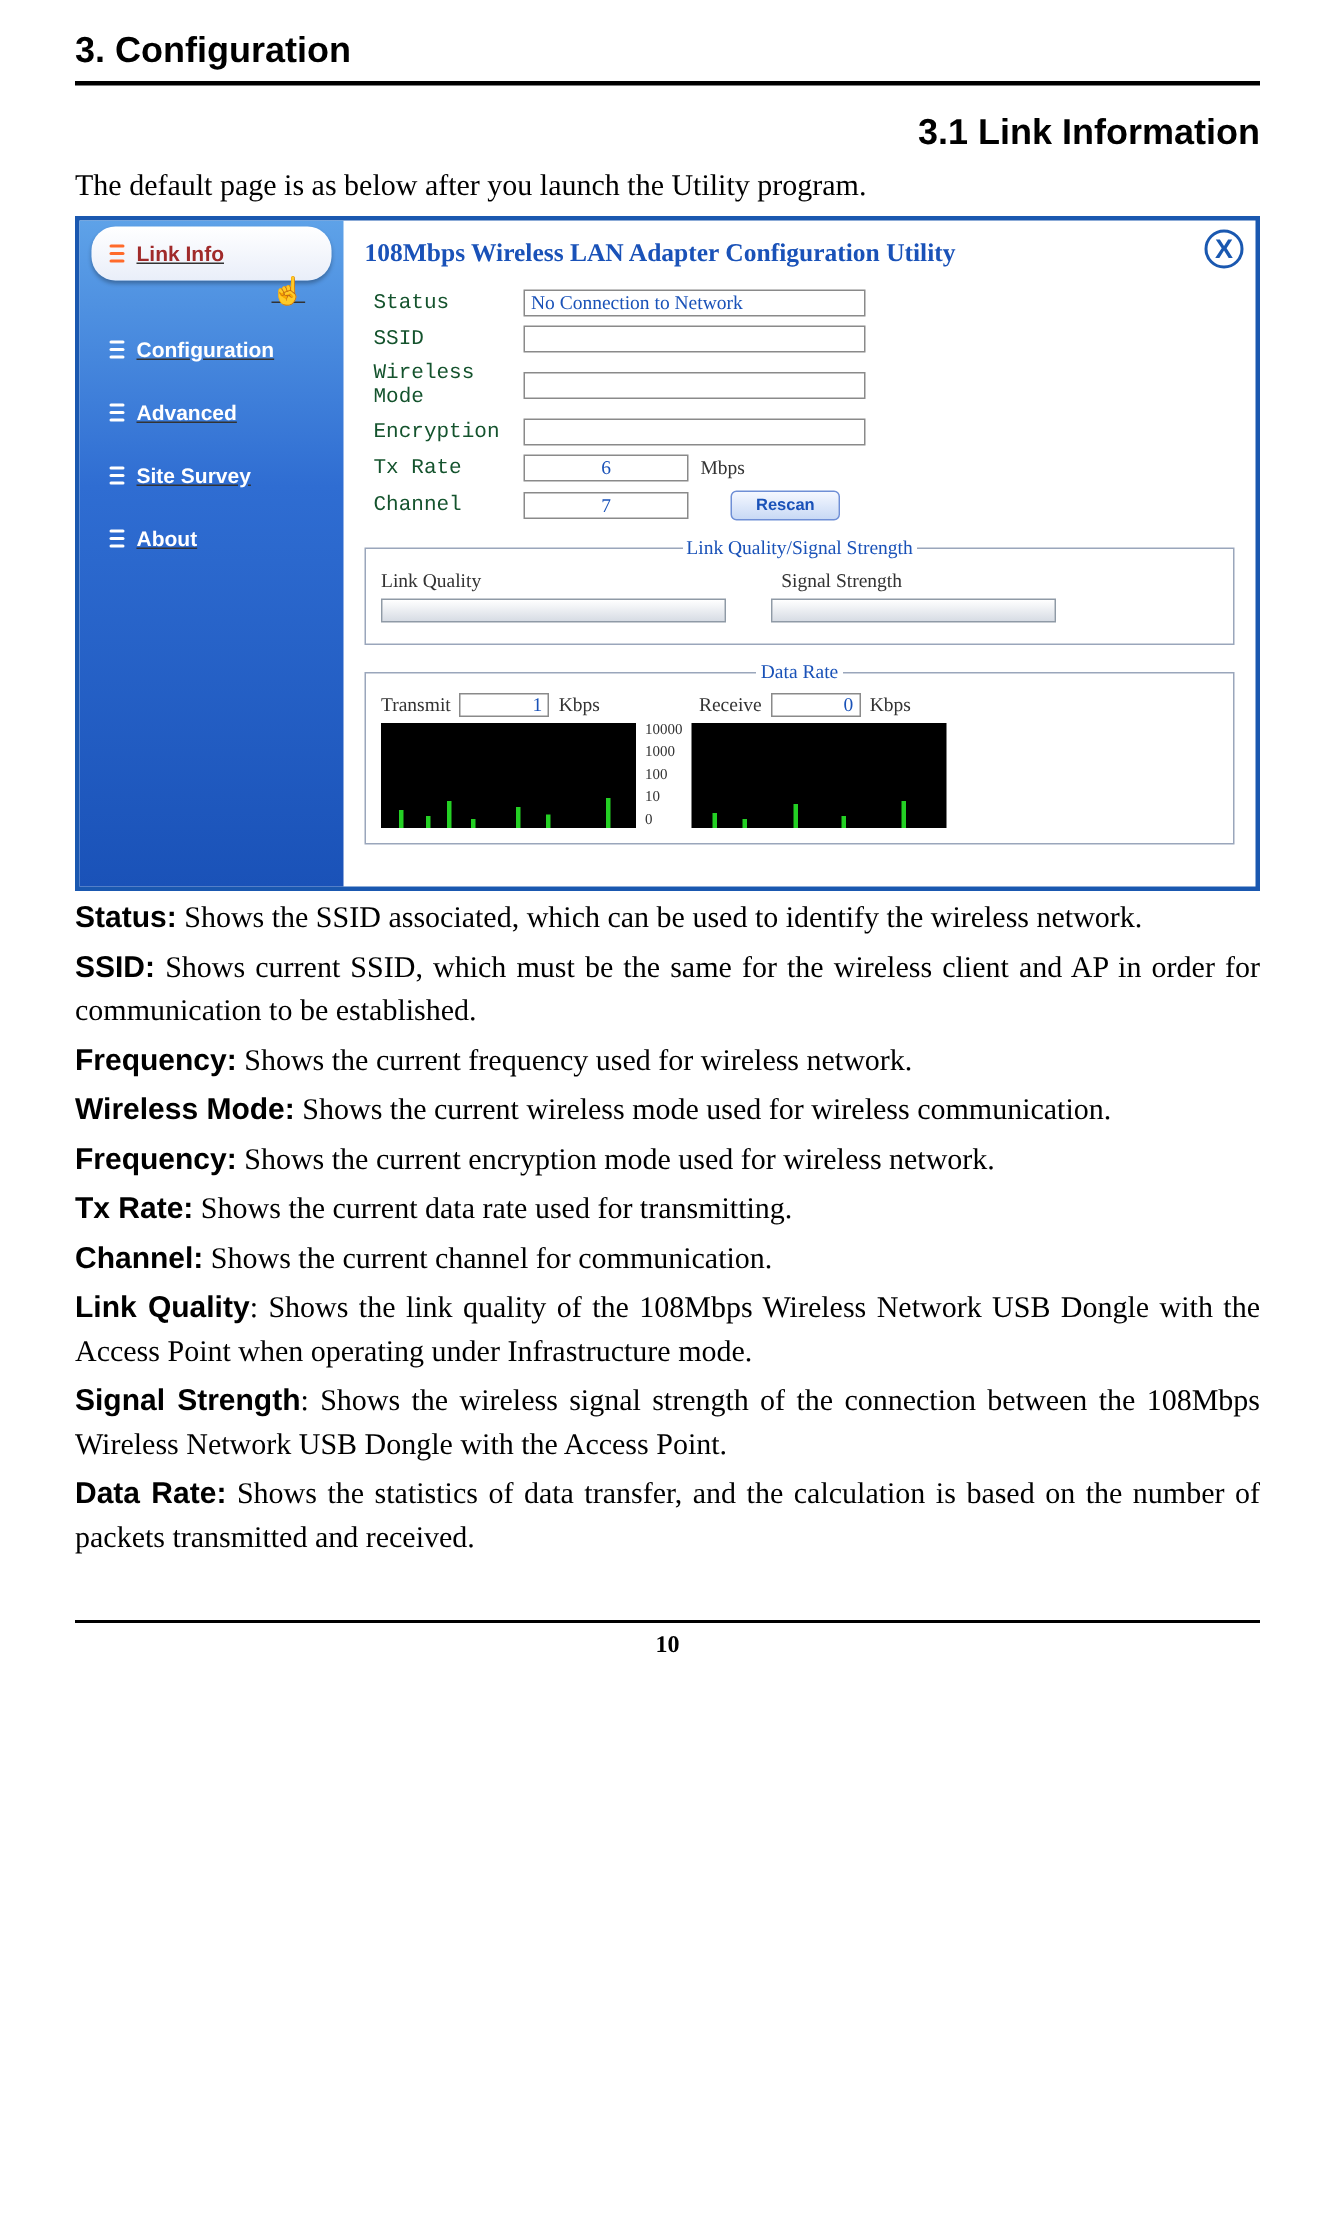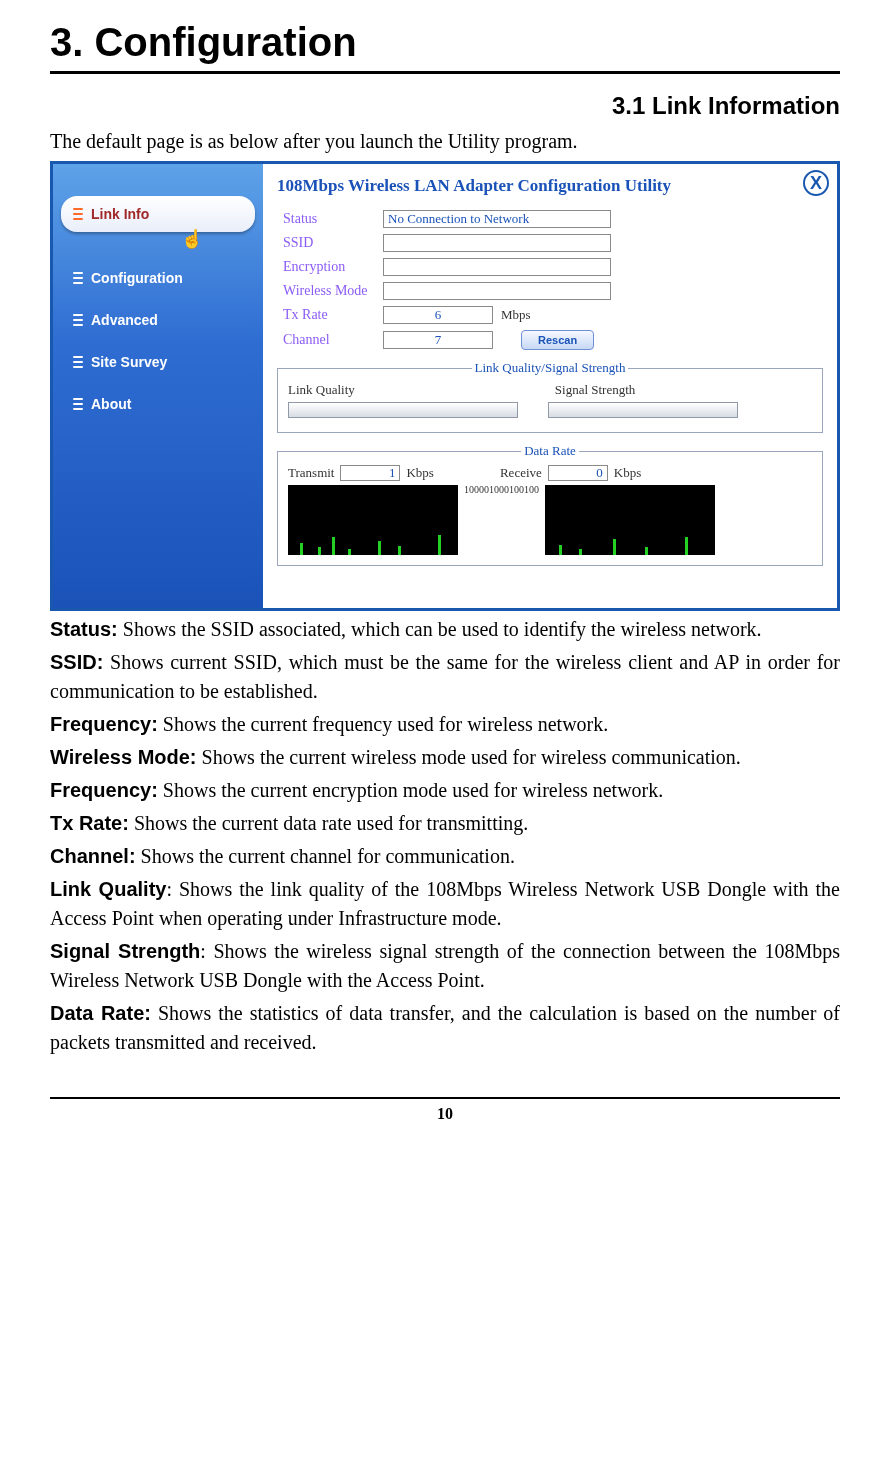--- a/index.html
+++ b/index.html
@@ -6,21 +6,21 @@
   body {
     font-family: "Times New Roman", serif;
     background: #fff;
     color: #000;
     width: 890px;
     margin: 0 auto;
     padding: 20px 50px 10px 50px;
   }
   .h-main {
     font-family: Arial, sans-serif;
-    font-size: 40px;
+    font-size: 24px;
     font-weight: bold;
     margin-bottom: 6px;
   }
   .rule-thick { border-top: 3px solid #000; margin-bottom: 14px; }
   .h-sub {
     font-family: Arial, sans-serif;
     font-size: 24px;
     font-weight: bold;
     margin: 18px 0 10px 0;
     text-align: right;
@@ -31,23 +31,24 @@
   .util-window {
     border: 3px solid #1a58b0;
     display: flex;
     height: 450px;
     background: #fff;
     font-family: "Trebuchet MS", Tahoma, sans-serif;
     font-size: 13px;
     color: #333;
   }
   .sidebar {
-    width: 210px;
+    width: 176px;
     background: linear-gradient(180deg,#5ea2e8 0%, #2f6dd2 40%, #1a52b8 100%);
-    padding: 32px 8px;
+    padding: 4px 8px;
+    text-decoration: underline;
   }
   .tab {
     display: flex;
     align-items: center;
     gap: 8px;
     color: #fff;
     font-weight: bold;
     padding: 10px 12px;
     margin-bottom: 6px;
     cursor: pointer;
@@ -79,21 +80,21 @@
   .close-x {
     position:absolute; right:8px; top:6px;
     width:26px;height:26px;border:2px solid #1a58b0;border-radius:50%;
     display:flex;align-items:center;justify-content:center;
     color:#1a58b0;font-weight:bold;font-size:18px;background:#fff;
     cursor:pointer;
   }
   .wtitle { font-family:"Times New Roman",serif; font-size:17px; font-weight:bold; color:#1a52b8; margin:4px 0 14px 4px;}
   .form-rows { padding-left:10px; }
   .frow { display:flex; align-items:center; margin-bottom:6px; }
-  .flabel { width:100px; font-family:Liberation Serif, serif; font-size:14px; color:#8b5cf6;}
+  .flabel { width:100px; font-family:Liberation Mono, monospace; font-size:14px; color:#14532d;}
   .fbox {
     border:1px solid #8a8a8a; height:18px; padding:0 4px;
     font-family:"Times New Roman",serif; font-size:13px; color:#1a52b8;
     display:flex;align-items:center;background:#fff;
   }
   .fbox.wide{width:228px;}
   .fbox.mid{width:110px;text-align:center;justify-content:center;}
   .unit{margin-left:8px;font-size:13px;font-family:"Times New Roman",serif;}
   .btn {
     background:linear-gradient(#f5f8ff,#c8d9f5);
@@ -111,21 +112,21 @@
   .bar{height:16px;border:1px solid #8f9aa6;background:linear-gradient(#fff,#d7dce4);}
   .bar.w1{width:230px;}
   .bar.w2{width:190px;}
 
   .dr-row{display:flex;align-items:center;gap:6px;margin-bottom:4px;}
   .dr-row .sm{border:1px solid #8a8a8a;width:60px;height:16px;display:flex;align-items:center;justify-content:flex-end;padding-right:4px;color:#1a52b8;background:#fff;font-size:13px;}
   .graphs{display:flex;align-items:flex-start;gap:6px;}
   .graph{width:170px;height:70px;background:#000;position:relative;overflow:hidden;}
   .spikes{position:absolute;bottom:0;left:0;width:100%;height:100%;}
   .spike{position:absolute;bottom:0;width:3px;background:#24d024;}
-  .gscale{display:flex;flex-direction:row;justify-content:space-between;height:70px;font-size:10px;color:#333;line-height:1;}
+  .gscale{display:flex;flex-direction:column;justify-content:space-between;height:70px;font-size:10px;color:#333;line-height:1;}
 
   
   .para{font-size:20px;line-height:1.45;margin-top:4px;text-align:justify;}
   .para b{font-family:Arial,sans-serif;}
 
   .footer-rule{border-top:2px solid #000;margin-top:40px;}
   .page-num{text-align:center;font-family:"Times New Roman",serif;font-weight:bold;font-size:16px;padding-top:6px;}
 </style>
 </head>
 <body>
@@ -187,25 +188,25 @@
     <div class="form-rows">
       <div class="frow">
         <div class="flabel">Status</div>
         <div class="fbox wide">No Connection to Network</div>
       </div>
       <div class="frow">
         <div class="flabel">SSID</div>
         <div class="fbox wide"></div>
       </div>
       <div class="frow">
+        <div class="flabel">Wireless Mode</div>
+        <div class="fbox wide"></div>
+      </div>
+      <div class="frow">
         <div class="flabel">Encryption</div>
-        <div class="fbox wide"></div>
-      </div>
-      <div class="frow">
-        <div class="flabel">Wireless Mode</div>
         <div class="fbox wide"></div>
       </div>
       <div class="frow">
         <div class="flabel">Tx Rate</div>
         <div class="fbox mid">6</div>
         <span class="unit">Mbps</span>
       </div>
       <div class="frow">
         <div class="flabel">Channel</div>
         <div class="fbox mid">7</div>

